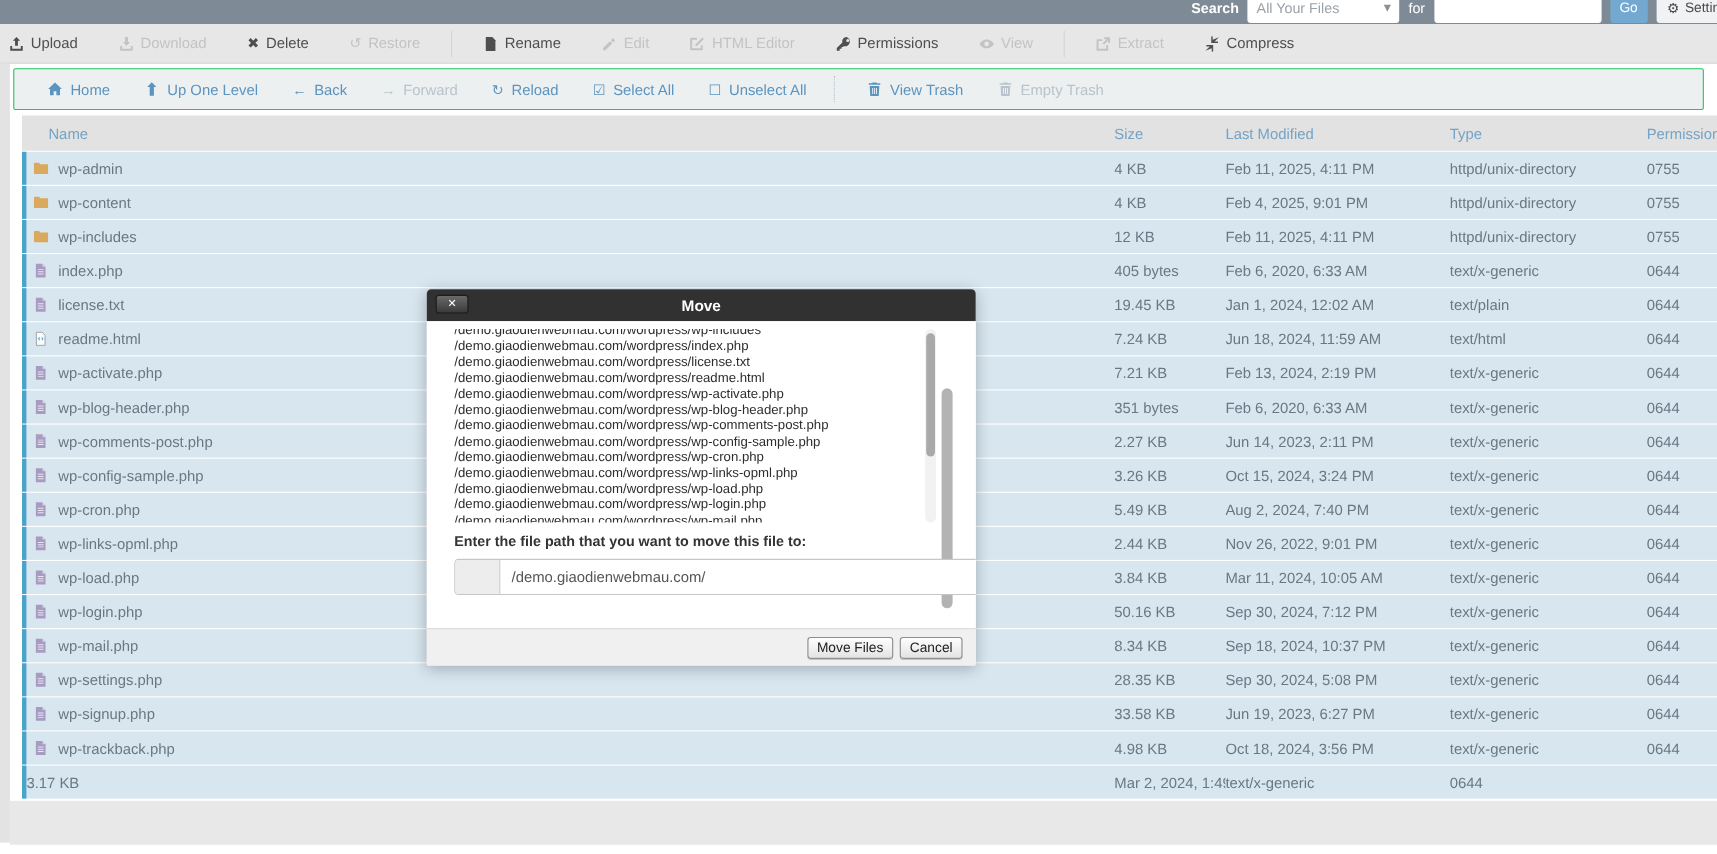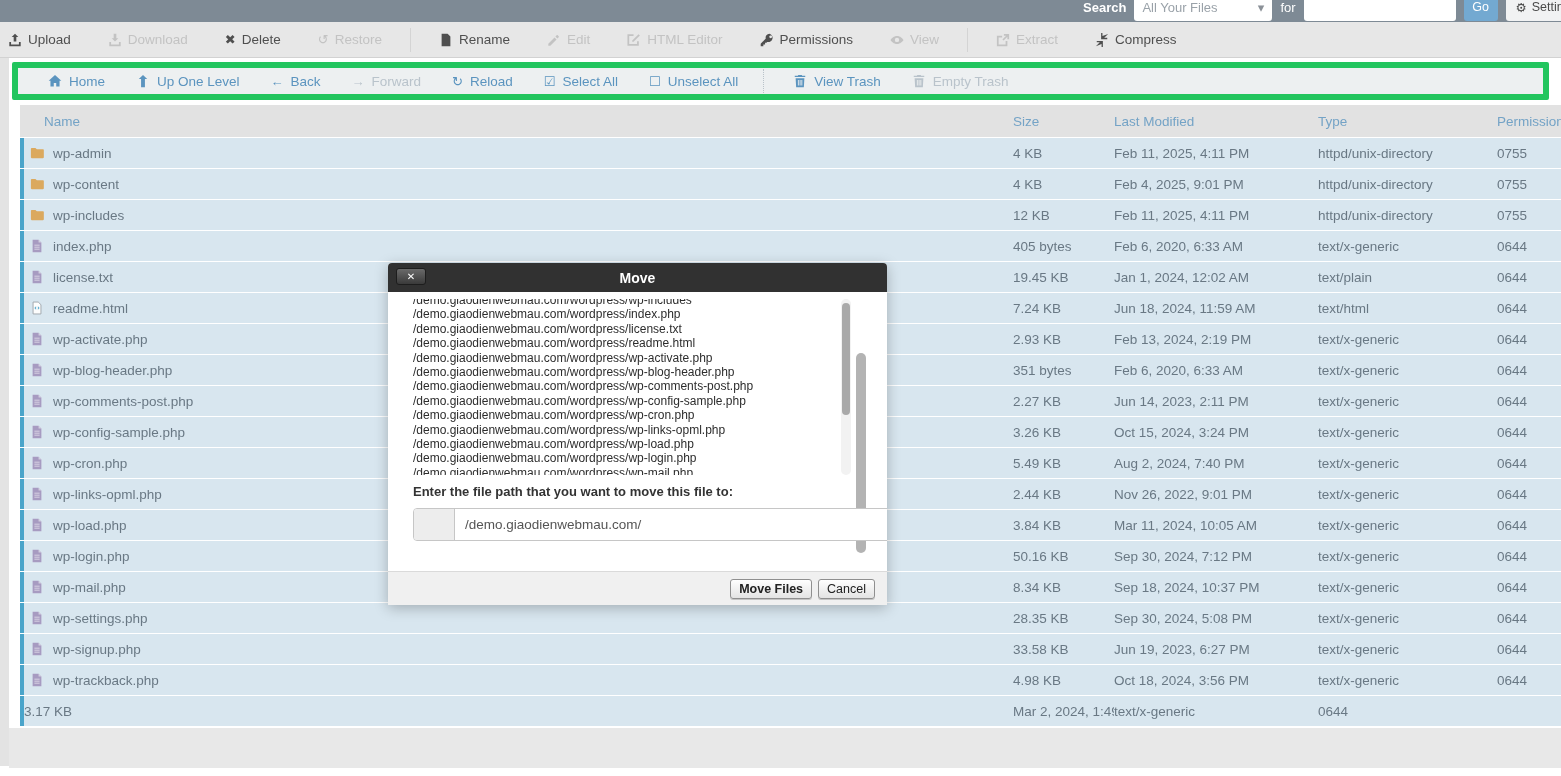--- a/index.html
+++ b/index.html
@@ -41,21 +41,21 @@
   .titem.off{color:#c3c3c3;cursor:default;}
   .titem .ic{display:flex;align-items:center;font-size:13px;line-height:1;}
   .tsep{width:1px;height:24px;background:#d4d4d4;margin-right:28px;margin-left:-9px;}
   
   .content{position:absolute;left:0;top:58px;width:1561px;height:670px;background:#fff;}
   .left-strip{position:absolute;left:0;top:58px;width:9px;height:708px;background:#e3e3e3;}
   .bottom-gray{position:absolute;left:9px;top:728px;width:1552px;height:40px;background:#e8e8e8;}
   
   .navbox{
     position:absolute;left:12px;top:4px;width:1537px;height:38px;background:#edf0f1;
-    border:6px solid #22c55e;border-radius:2px;box-sizing:border-box;
+    border:1px solid #22c55e;border-radius:2px;box-sizing:border-box;
     display:flex;align-items:center;padding-left:30px;
   }
   .nitem{display:flex;align-items:center;gap:7px;color:#5b94bf;font-size:13.5px;margin-right:31px;cursor:pointer;white-space:nowrap;}
   .nitem.off{color:#b9c3cb;cursor:default;}
   .nitem .ic{display:flex;align-items:center;font-size:13px;line-height:1;}
   .nsep{width:1px;height:24px;border-left:1px dotted #b9c2c9;margin-right:28px;margin-left:-6px;}
   
   .thead{
     position:absolute;left:20px;top:47px;width:1541px;height:32px;background:#e2e2e2;
     display:grid;grid-template-columns:993px 101px 204px 179px 1fr;align-items:center;
@@ -110,21 +110,21 @@
   }
   .dfoot{
     position:absolute;left:0;bottom:0;width:100%;height:34px;background:#f0f0f0;border-top:1px solid #dadada;
     display:flex;align-items:center;justify-content:flex-end;gap:6px;padding-right:12px;box-sizing:border-box;
   }
   .dbtn{
     background:linear-gradient(#fefefe,#e3e3e3);border:1px solid #8f8f8f;border-radius:3px;
     font-size:12.5px;color:#222;padding:2px 8px;cursor:pointer;box-shadow:0 1px 0 rgba(0,0,0,.18);
     font-family:"Liberation Sans","DejaVu Sans",sans-serif;
   }
-  .dbtn.primary{font-weight:bold;}
+  .dbtn.primary{font-weight:normal;}
   svg{display:block;}
 </style>
 </head>
 <body>
 
 <div class="topbar">
   <div class="srow">
     <span class="srch-label">Search</span>
     <div class="scope-select">
       <span>All Your Files</span>
@@ -388,21 +388,21 @@
         <div class="cname">
           <span class="ic" style="color: rgb(167, 155, 193);">
             <svg width="14" height="14" viewBox="0 0 16 16" fill="currentColor">
               <path d="M3 .8h6.8L13 4v11.2H3z"></path>
               <path d="M9.8.8 13 4H9.8z" fill="#ffffff" opacity=".5"></path>
               <path d="M5 6.5h6v1H5zm0 2.3h6v1H5zm0 2.3h6v1H5z" fill="#ffffff" opacity=".75"></path>
             </svg>
           </span>
           <span>wp-activate.php</span>
         </div>
-        <div class="cc">2.93 KB</div>
+        <div class="cc">7.21 KB</div>
         <div class="cc">Feb 13, 2024, 2:19 PM</div>
         <div class="cc">text/x-generic</div>
         <div class="cc">0644</div>
       </div>
       <div class="trow">
         <div class="cname">
           <span class="ic" style="color: rgb(167, 155, 193);">
             <svg width="14" height="14" viewBox="0 0 16 16" fill="currentColor">
               <path d="M3 .8h6.8L13 4v11.2H3z"></path>
               <path d="M9.8.8 13 4H9.8z" fill="#ffffff" opacity=".5"></path>

